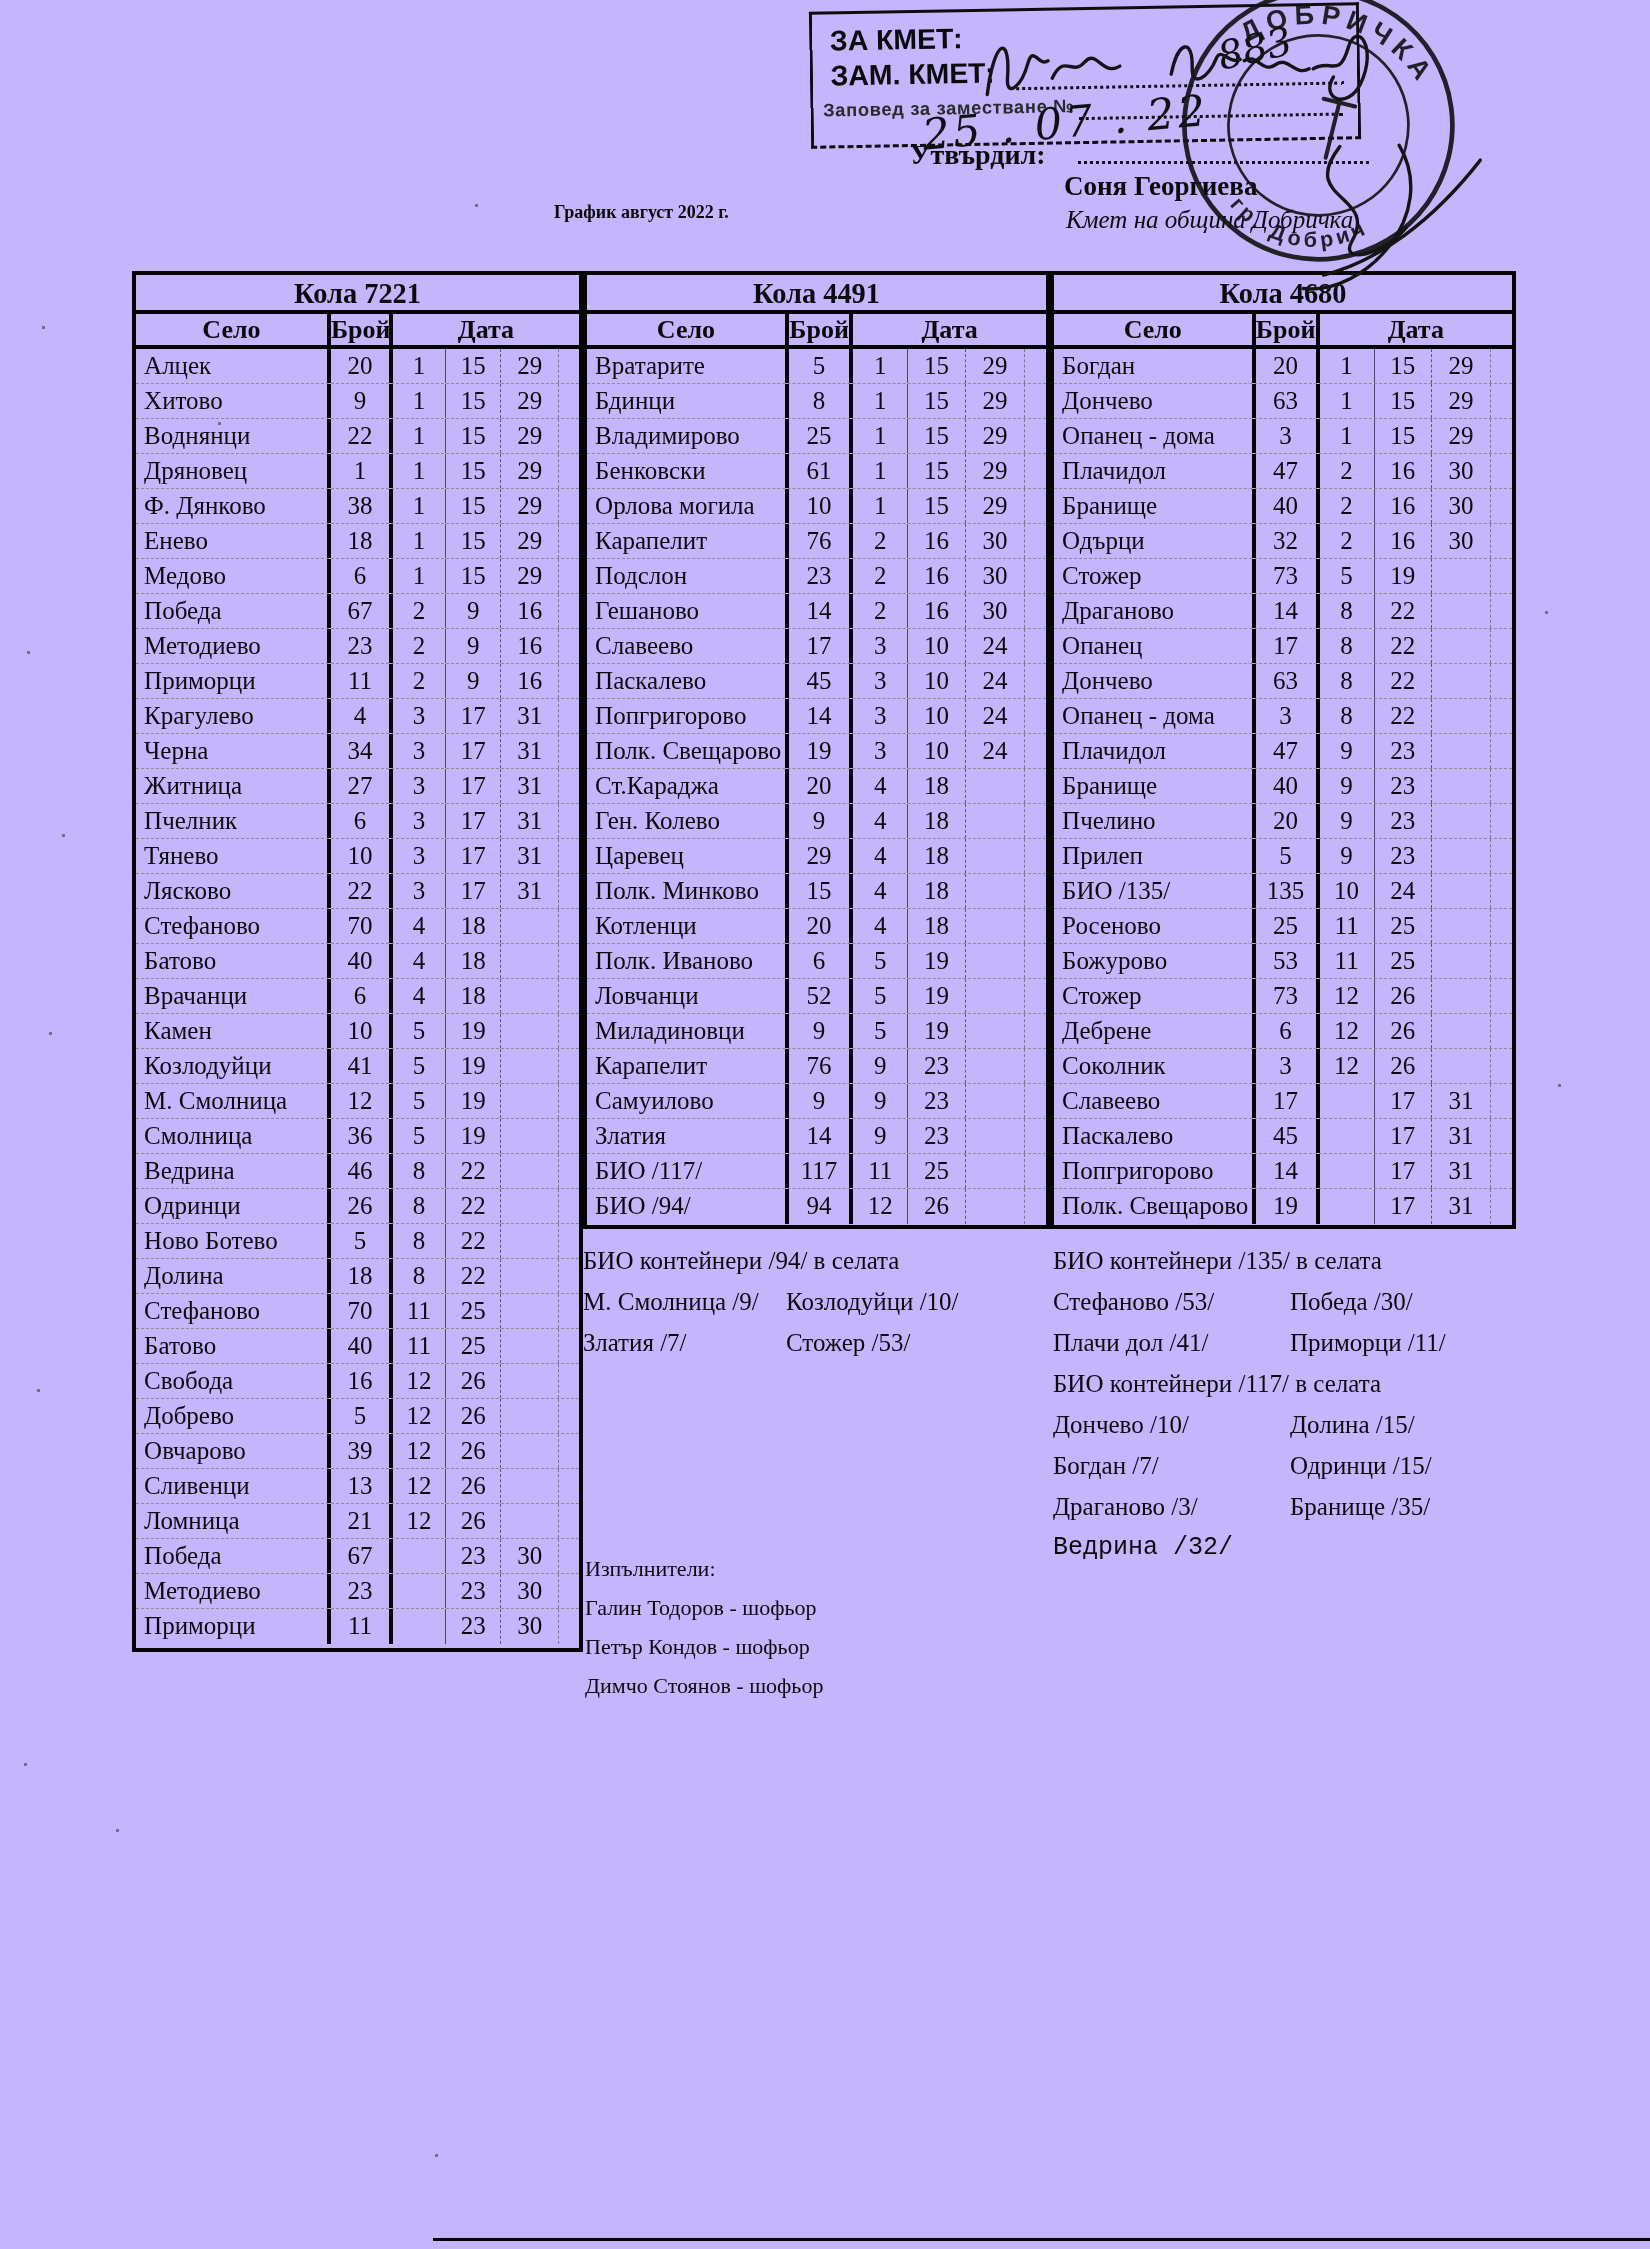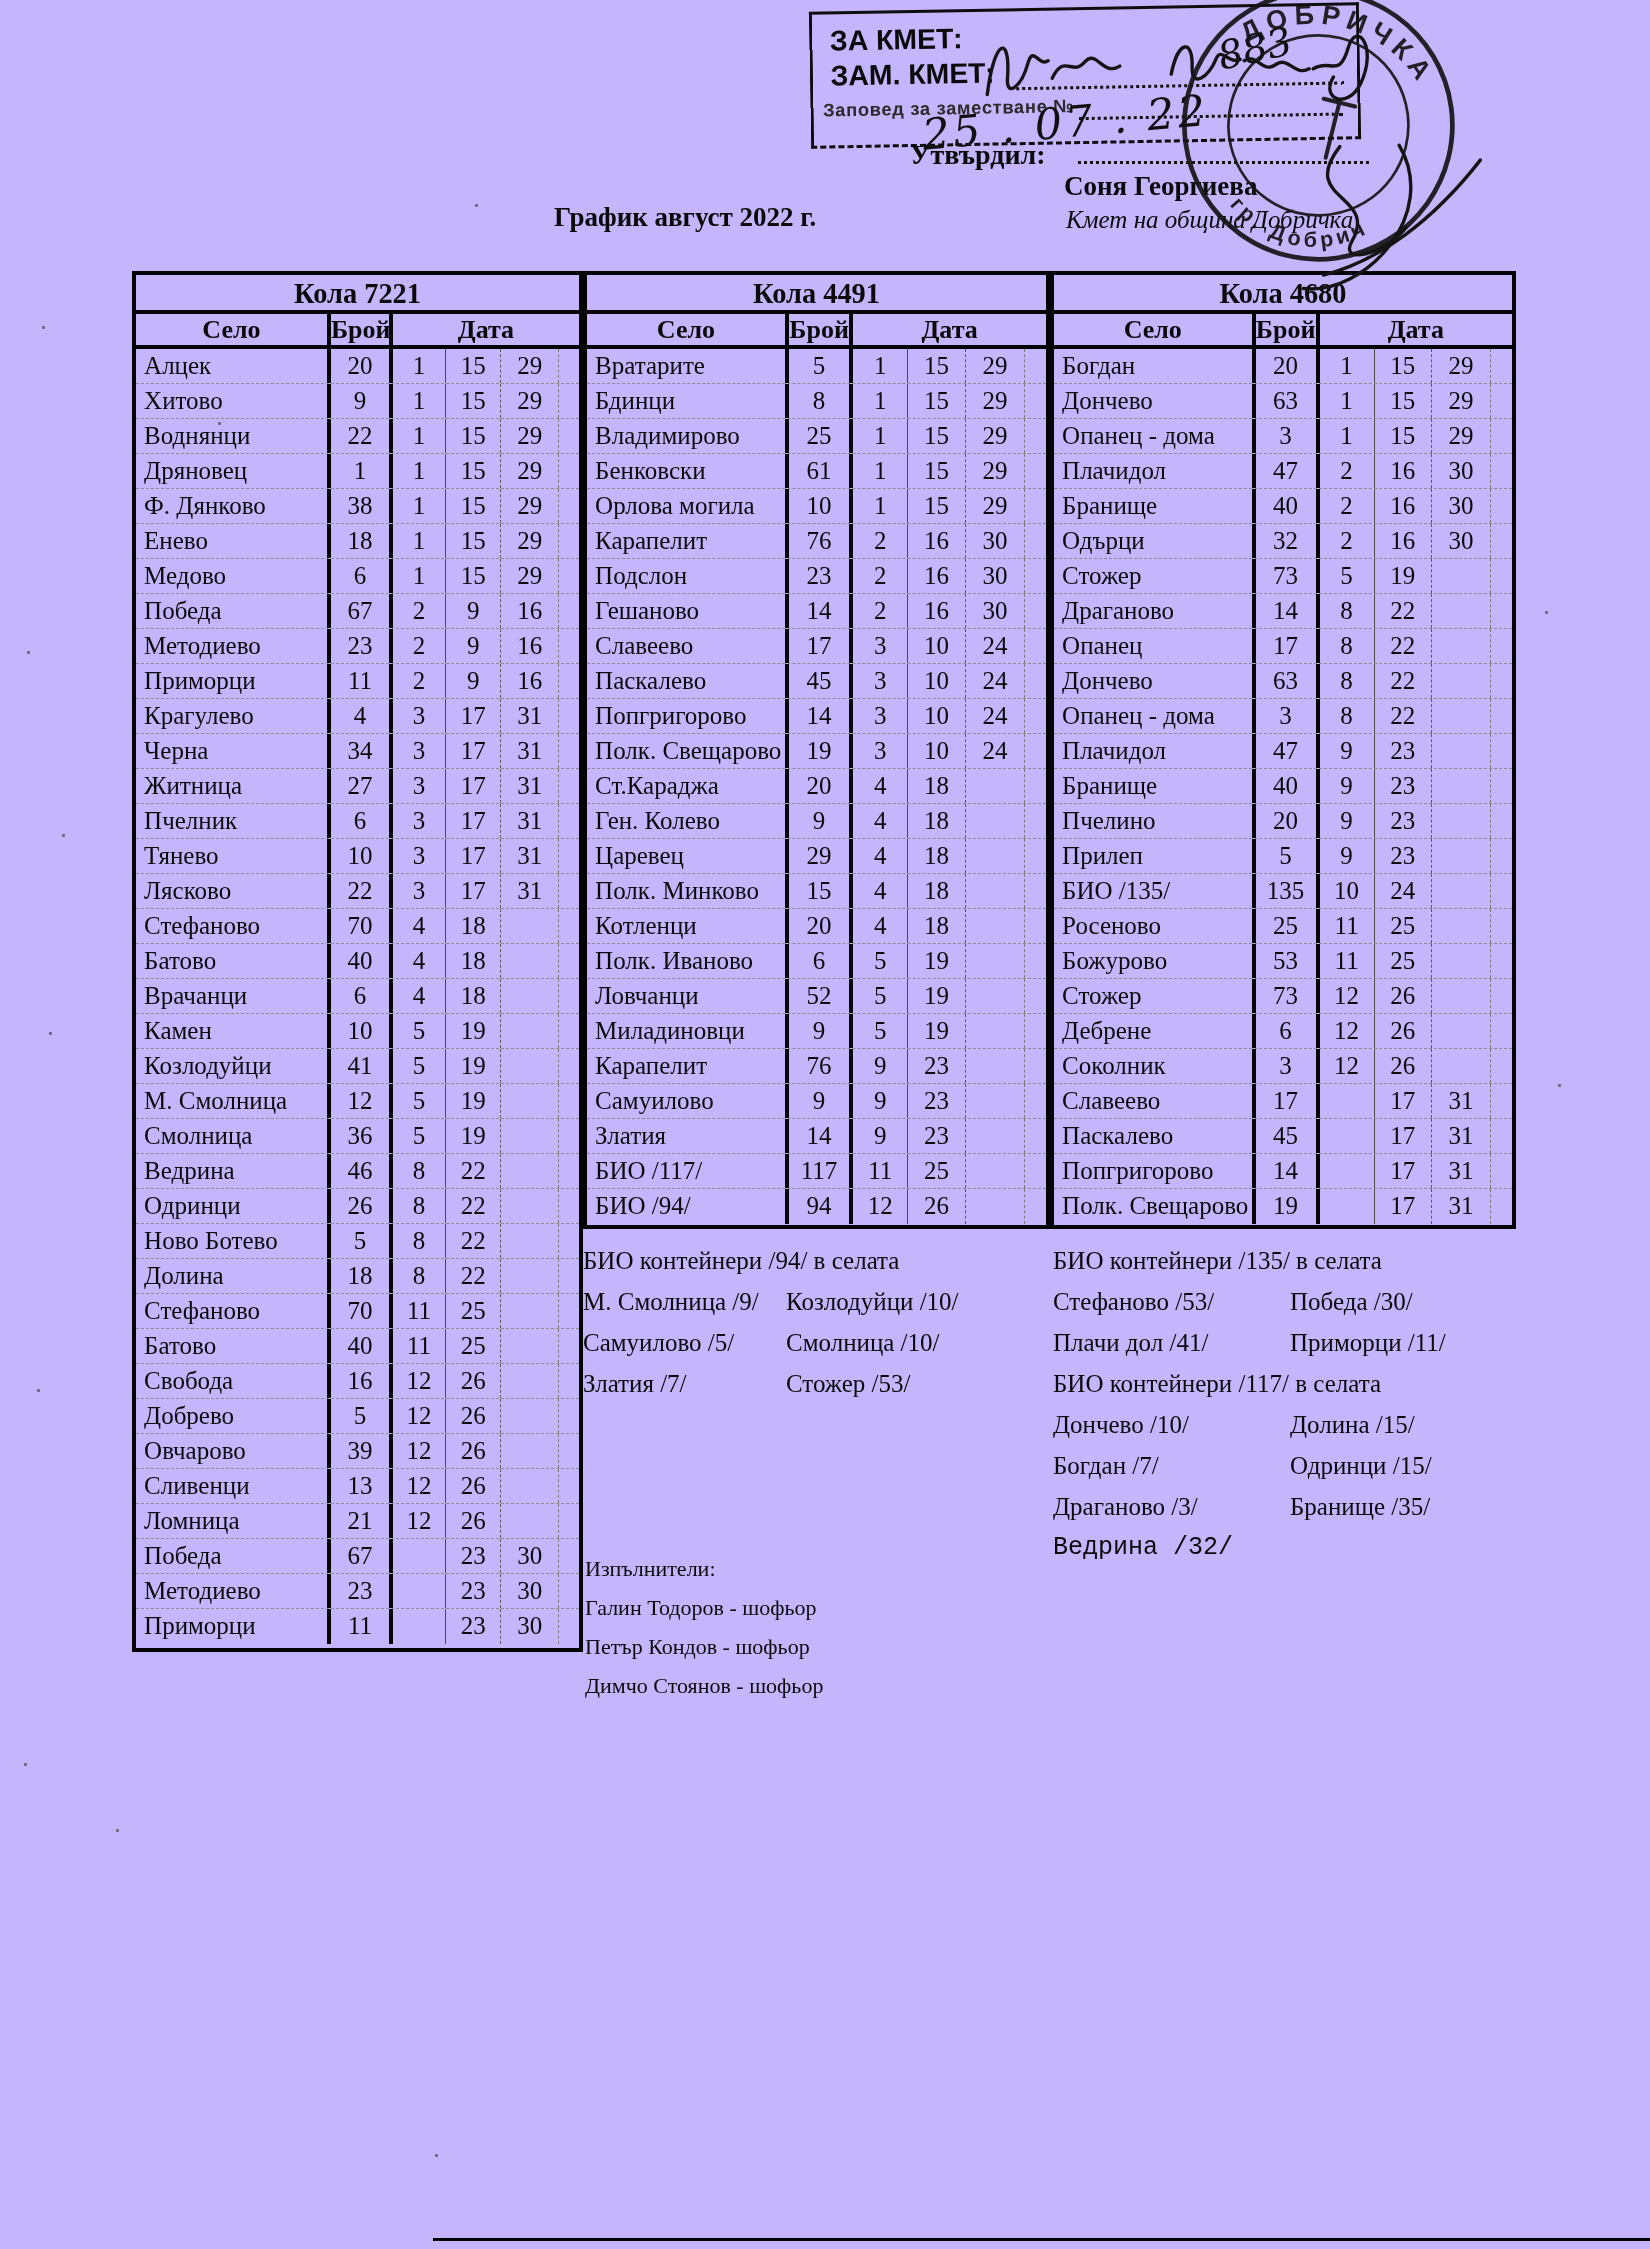--- a/index.html
+++ b/index.html
@@ -1,19 +1,19 @@
 <!DOCTYPE html>
 <html style="font-size:10.8px"><head>
 <meta charset="utf-8">
 <style>
   html,body{margin:0;padding:0;background:#e8e8e8;}
   .page{position:relative;width:1651px;height:2250px;background:#c4b5fd;overflow:hidden;
         font-family:"Liberation Serif",serif;color:#0b0b0b;}
   
-  .doc-title{position:absolute;left:554px;top:202px;font-size:27px;font-weight:bold;white-space:nowrap;}
+  .doc-title{position:absolute;left:554px;top:202px;font-size:18px;font-weight:bold;white-space:nowrap;}
   .apbox{position:absolute;left:810px;top:6.8px;width:550px;height:137px;
          border:3.4px solid #0d0d0d;border-bottom-style:dashed;transform:rotate(-1deg);box-sizing:border-box;}
   .apbox .l1{position:absolute;left:17.6px;top:9.5px;font-family:"Liberation Sans",sans-serif;font-weight:bold;font-size:28.4px;}
   .apbox .l2{position:absolute;left:17.6px;top:45px;font-family:"Liberation Sans",sans-serif;font-weight:bold;font-size:28.4px;}
   .apbox .l3{position:absolute;left:9.5px;top:85px;font-family:"Liberation Sans",sans-serif;font-weight:bold;
              font-size:18.3px;letter-spacing:0.7px;color:#2a2a2a;}
   .dotline{position:absolute;border-bottom:3.4px dotted #111;height:0;}
   .hw{font-family:"DejaVu Serif",serif;font-style:italic;color:#101010;white-space:nowrap;}
   .hw-num{position:absolute;left:405px;top:19px;font-size:39px;transform:rotate(-12deg);}
   .hw-date{position:absolute;left:108px;top:87px;font-size:43px;letter-spacing:3.4px;transform:rotate(-4deg);}
@@ -843,24 +843,20 @@
   </div>
 
   <div class="note-wrap" style="left:583px;top:1240px;width:464px;">
     <div class="note-title">БИО контейнери /94/ в селата</div>
     <div id="bio94-items">
         <div class="note-line">
           <span class="nl" style="width: 203px;">М. Смолница /9/</span>
           <span>Козлодуйци /10/</span>
         </div>
         <div class="note-line">
-          <span class="nl" style="width: 203px;">Самуилово /5/</span>
-          <span>Смолница /10/</span>
-        </div>
-        <div class="note-line">
           <span class="nl" style="width: 203px;">Златия /7/</span>
           <span>Стожер /53/</span>
         </div>
       </div>
   </div>
 
   <div class="note-wrap" style="left:1053px;top:1240px;width:596px;">
     <div class="note-title">БИО контейнери /135/ в селата</div>
     <div id="bio135-items">
         <div class="note-line">

